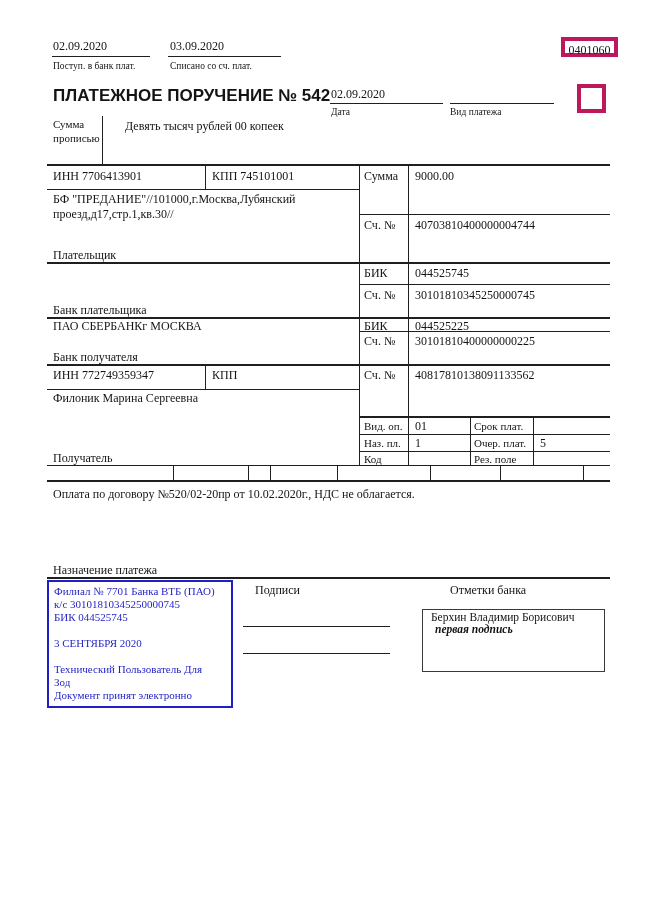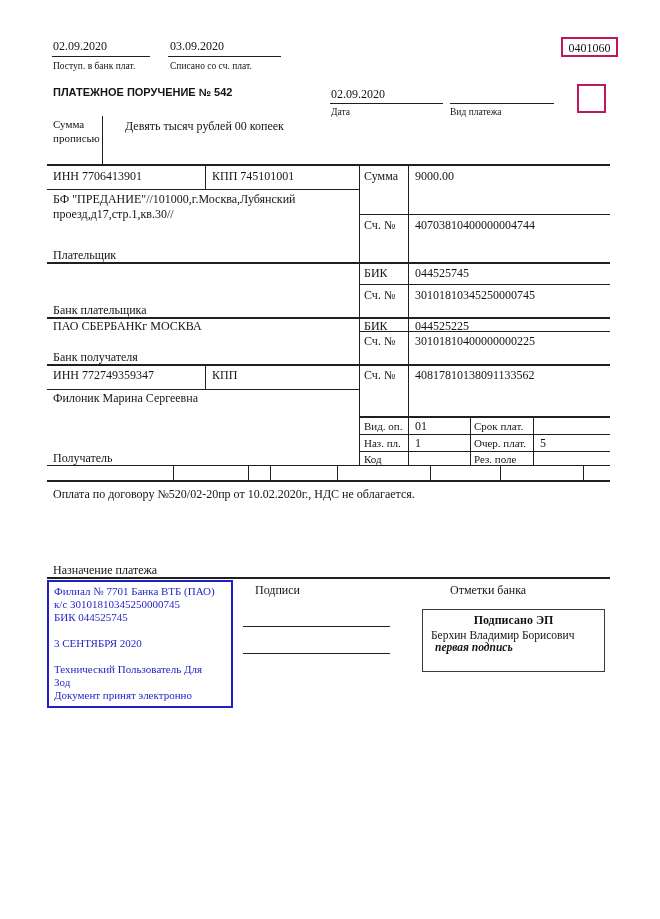--- a/index.html
+++ b/index.html
@@ -5,22 +5,22 @@
   html,body{margin:0;padding:0;background:#fff;}
   .page{position:relative;width:660px;height:919px;background:#fff;
         font-family:"Liberation Serif", serif;color:#141414;overflow:hidden;}
   .abs{position:absolute;white-space:nowrap;}
   .wrap{white-space:normal;}
   .line{position:absolute;background:#1f1f1f;}
   .t12{font-size:12px;line-height:14px;}
   .t11{font-size:11px;line-height:13px;}
   .lab{font-size:12px;line-height:12px;}
   .small{font-size:9.5px;line-height:11px;}
-  .title{font-family:"Liberation Sans", sans-serif;font-weight:bold;font-size:11px;}
-  .boxed{position:absolute;border:2px solid #be185d;box-sizing:border-box;}
+  .title{font-family:"Liberation Sans", sans-serif;font-weight:bold;font-size:17px;}
+  .boxed{position:absolute;border:4px solid #be185d;box-sizing:border-box;}
   .stamp{position:absolute;left:47px;top:580px;width:186px;height:128px;
          border:2px solid var(--stamp-blue,#1f1fc8);box-sizing:border-box;
          color:var(--stamp-blue,#1f1fc8);padding:3px 5px;font-size:11px;}
   .stamp-line{height:13px;line-height:13px;white-space:nowrap;overflow:hidden;}
   .esign{position:absolute;left:422px;top:609px;width:183px;height:63px;
          border:1px solid #3a3a3a;box-sizing:border-box;font-size:11.5px;}
   .esign .ttl{font-weight:bold;font-size:12px;text-align:center;margin-top:3px;}
   .esign .nm{margin-left:8px;margin-top:1px;}
   .esign .sub{margin-left:12px;font-style:italic;font-weight:bold;}
   .esign .ver{font-weight:bold;font-size:12px;text-align:center;}
@@ -139,18 +139,17 @@
     <div class="stamp-line"></div>
     <div class="stamp-line">Технический Пользователь Для</div>
     <div class="stamp-line">Зод</div>
     <div class="stamp-line">Документ принят электронно</div>
   </div>
 
   <div class="line" style="left:243px;top:626px;width:147px;height:1px"></div>
   <div class="line" style="left:243px;top:653px;width:147px;height:1px"></div>
 
   <div class="esign">
-    <div class="ttl">Подписано ЭП</div>
     <div class="nm">Берхин Владимир Борисович</div>
     <div class="sub">первая подпись</div>
   </div>
 
 </div>
 
 </body></html>

